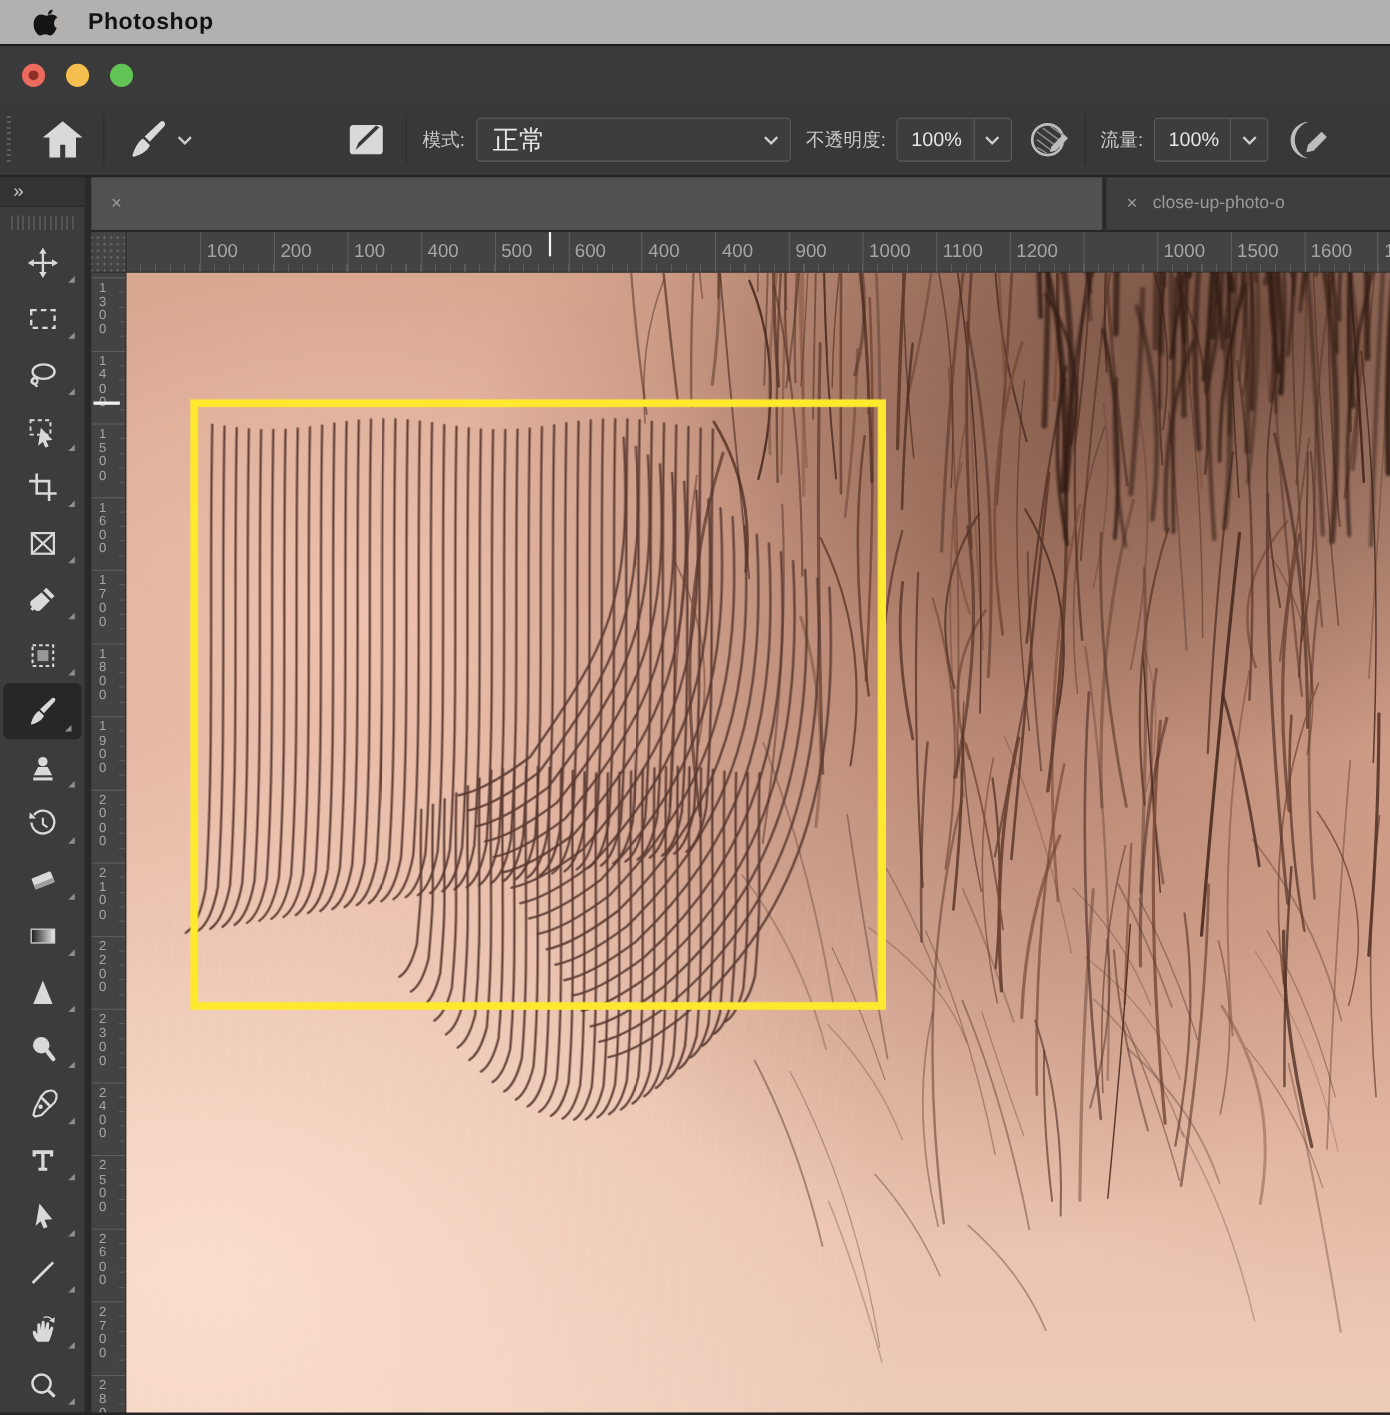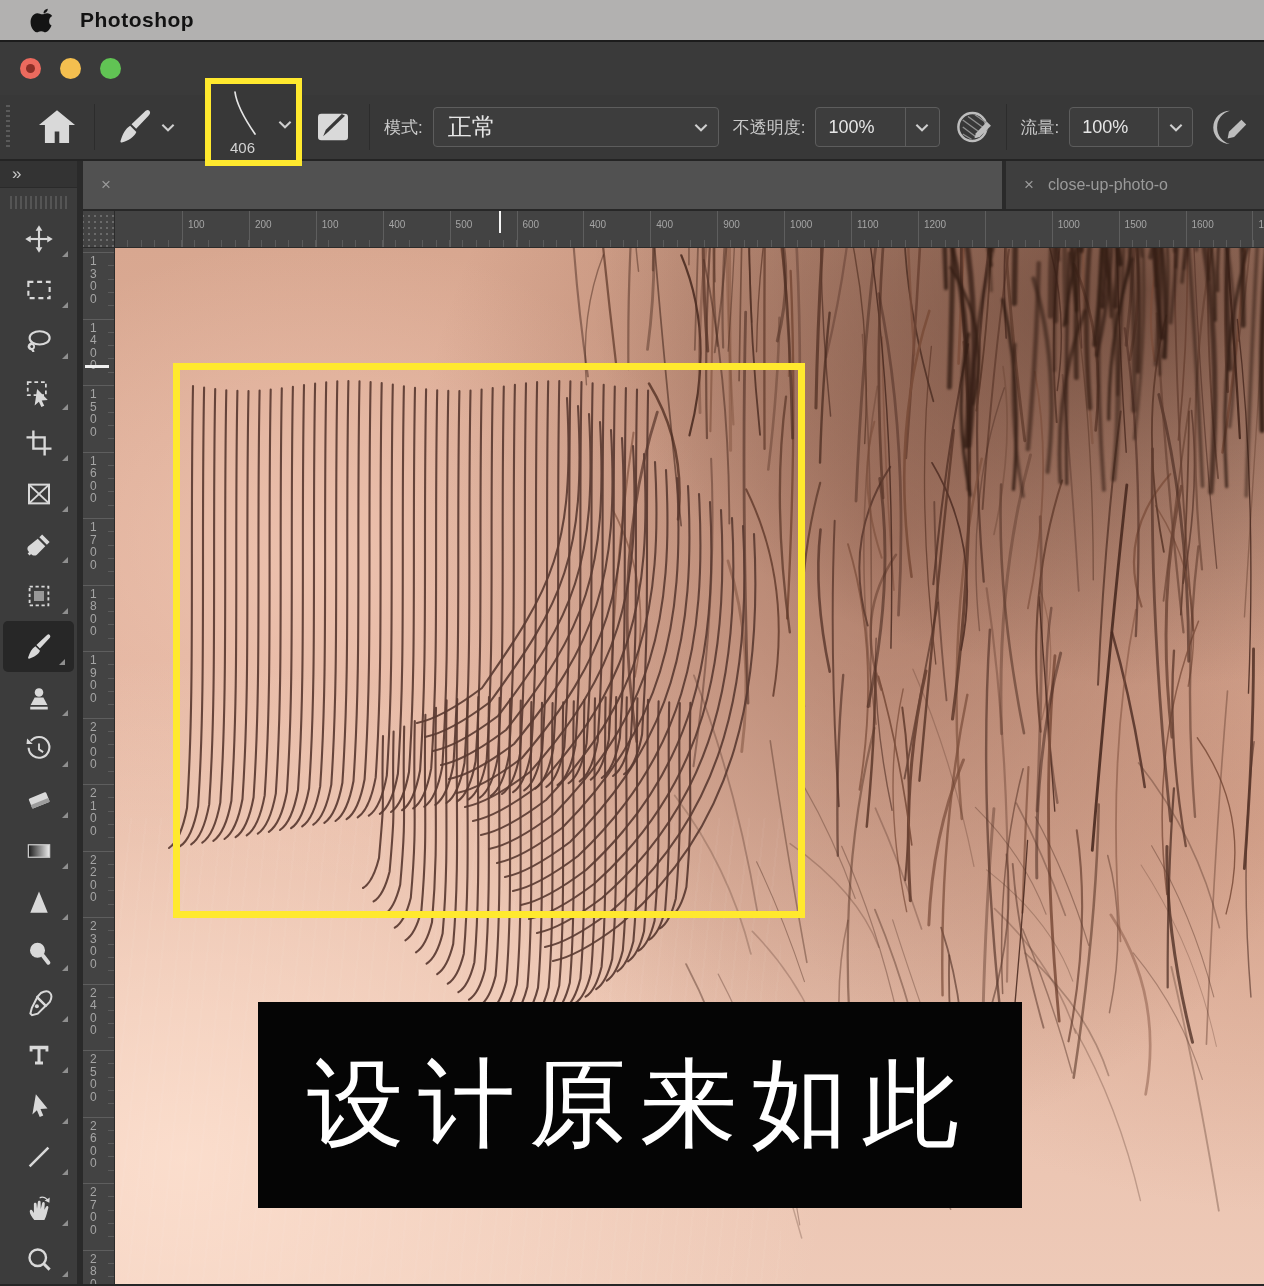--- a/index.html
+++ b/index.html
@@ -41,21 +41,21 @@
   .preset-stroke { position:absolute; left:14px; top:6px; width:40px; height:46px; }
   .preset-num { position:absolute; left:0; right:22px; bottom:4px; text-align:center;
                 font-size:15px; color:#d2d2d2; }
   .preset .chev { position:absolute; right:4px; top:36px; }
   .toggle-panel { width:40px; margin:0 16px 0 128px; }
   .ob-label { margin:0 10px 0 14px; white-space:nowrap; }
   .select { width:286px; height:40px; border:1px solid #5d5d5d; border-radius:4px;
             background:#3d3d3d; display:flex; align-items:center; color:#e6e6e6; }
   .select .val { flex:1; padding-left:14px; font-size:24px; }
   .valbox { height:40px; border:1px solid #5d5d5d; border-radius:4px; background:#3d3d3d;
-            display:flex; align-items:center; color:#e6e6e6; font-size:18px;gap:20px; }
+            display:flex; align-items:center; color:#e6e6e6; font-size:18px; }
   .valbox .val { padding:0 10px 0 12px; }
   .valbox .seg { width:34px; align-self:stretch; border-left:1px solid #5d5d5d;
                  display:flex; align-items:center; justify-content:center; }
   .pressure { width:42px; margin:0 10px 0 14px; }
   .airbrush { width:46px; margin-left:12px; }
 
   
   .main { display:flex; height:1123px; }
 
   
@@ -83,21 +83,21 @@
   
   .hrulerrow { height:37px; display:flex; background:#434343; border-bottom:1px solid #2b2b2b; }
   .corner { width:32px; border-right:1px solid #2b2b2b;
             background-image:radial-gradient(#6a6a6a 1px, transparent 1px);
             background-size:6px 6px; background-position:3px 8px; }
   .hruler { flex:1; position:relative; overflow:hidden;
             background:repeating-linear-gradient(90deg, transparent 0 12.4px, #5b5b5b 12.4px 13.4px);
             background-position:0 0; background-size:100% 8px; background-repeat:no-repeat;
             background-position-y:29px; }
   .htick { position:absolute; top:0; bottom:0; width:1px; background:#5e5e5e; }
-  .hlabel { position:absolute; top:8px; font-size:10px; color:#a5a5a5; }
+  .hlabel { position:absolute; top:8px; font-size:17px; color:#a5a5a5; }
   .hcursor { position:absolute; top:0; width:2px; height:22px; background:#f5f5f5; }
   .canvasrow { flex:1; display:flex; min-height:0; }
   .vruler { width:32px; background:#434343; border-right:1px solid #2b2b2b;
             position:relative; overflow:hidden; }
   .vtick { position:absolute; left:0; right:0; height:1px; background:#5e5e5e; }
   .vlabel { position:absolute; left:7px; font-size:12px; line-height:12.5px; color:#a5a5a5;
             letter-spacing:0; white-space:pre-line; }
   .vcursor { position:absolute; left:2px; width:24px; height:3px; background:#f0f0f0; }
   .vminor { position:absolute; right:0; width:6px; height:1px; background:#5b5b5b; }
 
@@ -152,29 +152,20 @@
       <svg viewBox="0 0 24 24">
           <path fill="#d9d9d9" d="M20.6 2.3c.9.9.4 2-.5 2.9l-7.4 7.9-2.8-2.8 7.9-7.4c.9-.9 1.9-1.5 2.8-.6z"></path>
           <path fill="#d9d9d9" d="M9.1 11.3l3.7 3.7c-1.4 3.2-4.6 5-8.7 6.3-.5.2-1-.4-.8-.9 1.3-4.1 3-7.4 5.8-9.1z"></path>
         </svg>
     </div>
     <span class="chev-pad">
       <svg class="chev" viewBox="0 0 12 8">
           <polyline points="1,1.5 6,6.5 11,1.5" fill="none" stroke="#cfcfcf" stroke-width="1.8"></polyline>
         </svg>
     </span>
-    <div class="preset">
-      <svg class="preset-stroke" viewBox="0 0 40 46">
-        <path d="M10 2c1.5 12 9 26 20 42" stroke="#e6e6e6" stroke-width="1.7" fill="none" stroke-linecap="round"></path>
-      </svg>
-      <span class="preset-num">406</span>
-      <svg class="chev" viewBox="0 0 12 8">
-          <polyline points="1,1.5 6,6.5 11,1.5" fill="none" stroke="#cfcfcf" stroke-width="1.8"></polyline>
-        </svg>
-    </div>
     <div class="ob-icon toggle-panel">
       <svg viewBox="0 0 24 24">
           <rect x="3" y="4" width="18" height="16" rx="2" fill="#d9d9d9"></rect>
           <path fill="#383838" d="M19.2 5.2 9.5 14.6l-3.4 3 1.6-3.9 9.6-9.5z"></path>
         </svg>
     </div>
     <div class="ob-divider"></div>
     <span class="ob-label">模式:</span>
     <div class="select">
       <span class="val">正常</span>
@@ -929,20 +920,17 @@
               <path d="M501.2 449.0000293803479 C 499.2 539.0000293803479, 504.2 631.0854377681437, 497.2 711.0854377681437 Q 491.2 735.0854377681437 481.2 741.0854377681437" stroke="#5a3a31" stroke-width="2.1" fill="none" opacity="0.92" stroke-linecap="round"></path>
               <path d="M511.79999999999995 449.3736434759347 C 509.79999999999995 539.3736434759347, 514.8 622.5950347472831, 507.79999999999995 702.5950347472831 Q 501.79999999999995 726.5950347472831 491.79999999999995 732.5950347472831" stroke="#5a3a31" stroke-width="2.1" fill="none" opacity="0.92" stroke-linecap="round"></path>
               <path d="M522.4 450.3902812459987 C 520.4 540.3902812459987, 525.4 613.2886935753575, 518.4 693.2886935753575 Q 512.4 717.2886935753575 502.4 723.2886935753575" stroke="#5a3a31" stroke-width="2.1" fill="none" opacity="0.92" stroke-linecap="round"></path>
               <path d="M533 451.8010343079464 C 531 541.8010343079463, 536 603.2872466794304, 529 683.2872466794304 Q 523 707.2872466794304 513 713.2872466794304" stroke="#5a3a31" stroke-width="2.1" fill="none" opacity="0.92" stroke-linecap="round"></path>
               <path d="M543.5999999999999 453.26050111047994 C 541.5999999999999 543.2605011104799, 546.5999999999999 592.7196759656376, 539.5999999999999 672.7196759656376 Q 533.5999999999999 696.7196759656376 523.5999999999999 702.7196759656376" stroke="#5a3a31" stroke-width="2.1" fill="none" opacity="0.92" stroke-linecap="round"></path>
               <path d="M554.2 454.41135327965486 C 552.2 544.4113532796548, 557.2 581.7216006242678, 550.2 661.7216006242678 Q 544.2 685.7216006242678 534.2 691.7216006242678" stroke="#5a3a31" stroke-width="2.1" fill="none" opacity="0.92" stroke-linecap="round"></path>
               <path d="M564.8 454.9718220670846 C 562.8 544.9718220670845, 567.8 570.4336871187534, 560.8 650.4336871187534 Q 554.8 674.4336871187534 544.8 680.4336871187534" stroke="#5a3a31" stroke-width="2.1" fill="none" opacity="0.92" stroke-linecap="round"></path>
               <path d="M575.4 454.8046851665741 C 573.4 544.804685166574, 578.4 559, 571.4 639 Q 565.4 663 555.4 669" stroke="#5a3a31" stroke-width="2.1" fill="none" opacity="0.92" stroke-linecap="round"></path>
             </svg>
           <div class="sel-rect"></div>
-          <div class="banner">
-            <span>设计原来如此</span>
-          </div>
         </div>
       </div>
     </div>
   </div>
 </div>
 
 </body></html>

